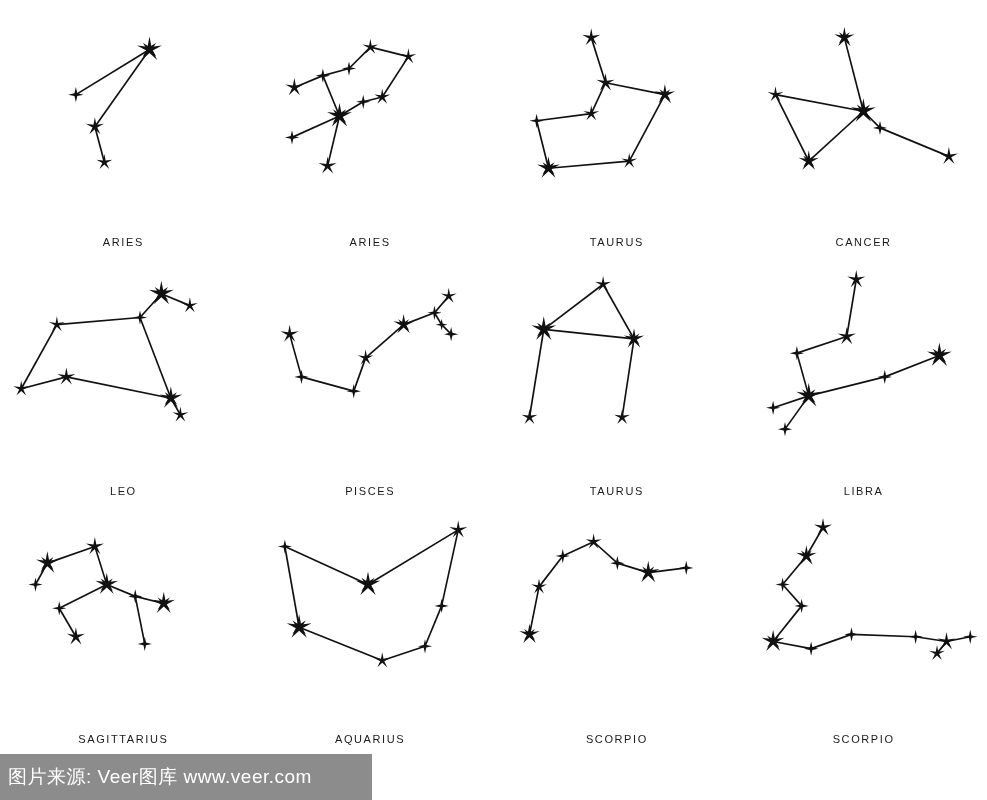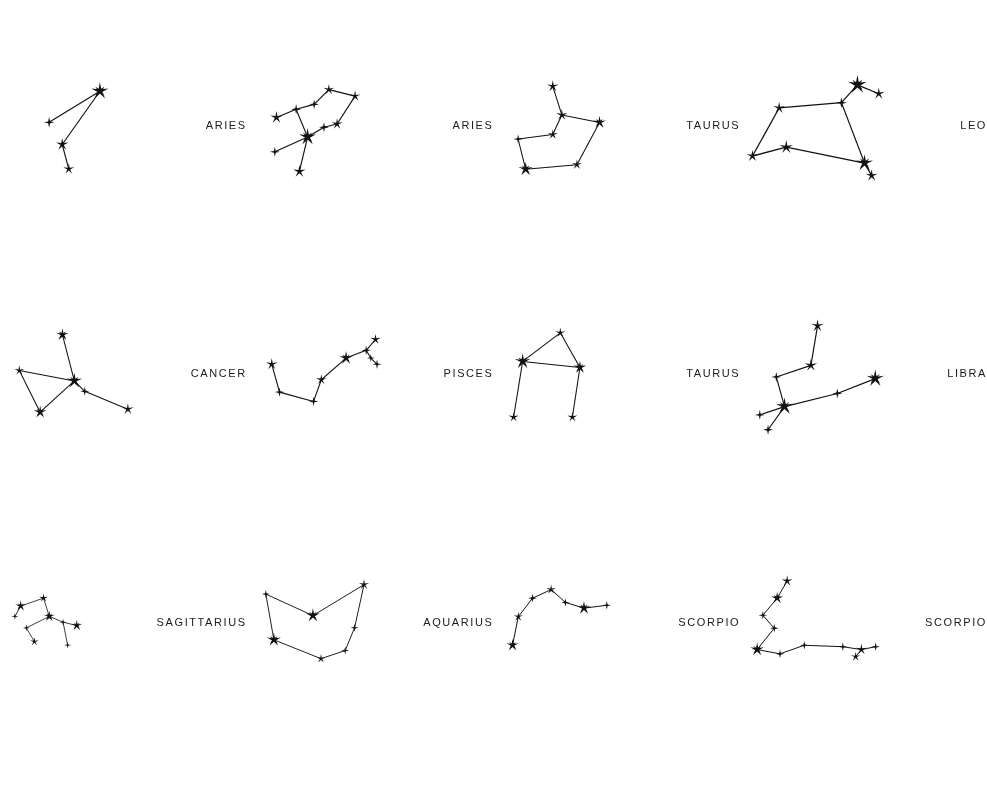--- a/index.html
+++ b/index.html
@@ -26,23 +26,23 @@
     top: 0;
     width: 987px;
     height: 745px;
     display: grid;
     grid-template-columns: repeat(4, 1fr);
     grid-template-rows: repeat(3, 1fr);
   }
   .cell {
     position: relative;
     display: flex;
-    flex-direction: row;
+    flex-direction: column;
     align-items: center;
-    justify-content: center;
+    justify-content: flex-end;
     gap: 42px;
   }
   .figure {
     width: 100%;
     height: 190px;
     display: block;
   }
   .figure svg {
     display: block;
     width: 100%;
@@ -155,20 +155,44 @@
               <path d="M126.00,61.52 L127.19,66.81 L132.48,68.00 L127.19,69.19 L126.00,74.48 L124.81,69.19 L119.52,68.00 L124.81,66.81 Z" fill="#111111" transform="rotate(45 126 68)"></path>
             </g>
           </svg>
         </div>
       <div class="caption">TAURUS</div>
     </div>
     <div class="cell">
       <div class="figure">
           <svg viewBox="0 0 200 160" preserveAspectRatio="xMidYMid meet">
             <g transform="translate(14,10)">
+              <line x1="70" y1="20" x2="86" y2="82" class="line" stroke="#111111"></line>
+              <line x1="86" y1="82" x2="12" y2="68" class="line" stroke="#111111"></line>
+              <line x1="12" y1="68" x2="40" y2="124" class="line" stroke="#111111"></line>
+              <line x1="40" y1="124" x2="86" y2="82" class="line" stroke="#111111"></line>
+              <line x1="86" y1="82" x2="100" y2="96" class="line" stroke="#111111"></line>
+              <line x1="100" y1="96" x2="158" y2="120" class="line" stroke="#111111"></line>
+              <path d="M70.00,11.00 L71.38,18.11 L78.56,17.22 L72.23,20.72 L75.29,27.28 L70.00,22.34 L64.71,27.28 L67.77,20.72 L61.44,17.22 L68.62,18.11 Z" fill="#111111"></path>
+              <path d="M70.00,13.52 L71.19,18.81 L76.48,20.00 L71.19,21.19 L70.00,26.48 L68.81,21.19 L63.52,20.00 L68.81,18.81 Z" fill="#111111" transform="rotate(45 70 20)"></path>
+              <path d="M86.00,71.00 L87.68,79.69 L96.46,78.60 L88.72,82.88 L92.47,90.90 L86.00,84.86 L79.53,90.90 L83.28,82.88 L75.54,78.60 L84.32,79.69 Z" fill="#111111"></path>
+              <path d="M86.00,74.08 L87.46,80.54 L93.92,82.00 L87.46,83.46 L86.00,89.92 L84.54,83.46 L78.08,82.00 L84.54,80.54 Z" fill="#111111" transform="rotate(45 86 82)"></path>
+              <path d="M12.00,61.00 L13.07,66.53 L18.66,65.84 L13.73,68.56 L16.11,73.66 L12.00,69.82 L7.89,73.66 L10.27,68.56 L5.34,65.84 L10.93,66.53 Z" fill="#111111"></path>
+              <path d="M40.00,115.00 L41.38,122.11 L48.56,121.22 L42.23,124.72 L45.29,131.28 L40.00,126.34 L34.71,131.28 L37.77,124.72 L31.44,121.22 L38.62,122.11 Z" fill="#111111"></path>
+              <path d="M40.00,117.52 L41.19,122.81 L46.48,124.00 L41.19,125.19 L40.00,130.48 L38.81,125.19 L33.52,124.00 L38.81,122.81 Z" fill="#111111" transform="rotate(45 40 124)"></path>
+              <path d="M100.00,90.00 L101.10,94.90 L106.00,96.00 L101.10,97.10 L100.00,102.00 L98.90,97.10 L94.00,96.00 L98.90,94.90 Z" fill="#111111"></path>
+              <path d="M158.00,112.00 L159.22,118.32 L165.61,117.53 L159.98,120.64 L162.70,126.47 L158.00,122.08 L153.30,126.47 L156.02,120.64 L150.39,117.53 L156.78,118.32 Z" fill="#111111"></path>
+            </g>
+          </svg>
+        </div>
+      <div class="caption">CANCER</div>
+    </div>
+    <div class="cell">
+      <div class="figure">
+          <svg viewBox="0 0 200 160" preserveAspectRatio="xMidYMid meet">
+            <g transform="translate(14,10)">
               <line x1="118" y1="26" x2="142" y2="36" class="line" stroke="#111111"></line>
               <line x1="118" y1="26" x2="100" y2="46" class="line" stroke="#111111"></line>
               <line x1="100" y1="46" x2="30" y2="52" class="line" stroke="#111111"></line>
               <line x1="30" y1="52" x2="0" y2="106" class="line" stroke="#111111"></line>
               <line x1="0" y1="106" x2="38" y2="96" class="line" stroke="#111111"></line>
               <line x1="38" y1="96" x2="126" y2="114" class="line" stroke="#111111"></line>
               <line x1="126" y1="114" x2="134" y2="128" class="line" stroke="#111111"></line>
               <line x1="100" y1="46" x2="126" y2="114" class="line" stroke="#111111"></line>
               <path d="M118.00,15.00 L119.68,23.69 L128.46,22.60 L120.72,26.88 L124.47,34.90 L118.00,28.86 L111.53,34.90 L115.28,26.88 L107.54,22.60 L116.32,23.69 Z" fill="#111111"></path>
               <path d="M118.00,18.08 L119.46,24.54 L125.92,26.00 L119.46,27.46 L118.00,33.92 L116.54,27.46 L110.08,26.00 L116.54,24.54 Z" fill="#111111" transform="rotate(45 118 26)"></path>
@@ -177,44 +201,20 @@
               <path d="M30.00,45.00 L31.07,50.53 L36.66,49.84 L31.73,52.56 L34.11,57.66 L30.00,53.82 L25.89,57.66 L28.27,52.56 L23.34,49.84 L28.93,50.53 Z" fill="#111111"></path>
               <path d="M0.00,99.00 L1.07,104.53 L6.66,103.84 L1.73,106.56 L4.11,111.66 L0.00,107.82 L-4.11,111.66 L-1.73,106.56 L-6.66,103.84 L-1.07,104.53 Z" fill="#111111"></path>
               <path d="M38.00,88.00 L39.22,94.32 L45.61,93.53 L39.98,96.64 L42.70,102.47 L38.00,98.08 L33.30,102.47 L36.02,96.64 L30.39,93.53 L36.78,94.32 Z" fill="#111111"></path>
               <path d="M126.00,104.00 L127.53,111.90 L135.51,110.91 L128.47,114.80 L131.88,122.09 L126.00,116.60 L120.12,122.09 L123.53,114.80 L116.49,110.91 L124.47,111.90 Z" fill="#111111"></path>
               <path d="M126.00,106.80 L127.32,112.68 L133.20,114.00 L127.32,115.32 L126.00,121.20 L124.68,115.32 L118.80,114.00 L124.68,112.68 Z" fill="#111111" transform="rotate(45 126 114)"></path>
               <path d="M134.00,121.00 L135.07,126.53 L140.66,125.84 L135.73,128.56 L138.11,133.66 L134.00,129.82 L129.89,133.66 L132.27,128.56 L127.34,125.84 L132.93,126.53 Z" fill="#111111"></path>
             </g>
           </svg>
         </div>
       <div class="caption">LEO</div>
-    </div>
-    <div class="cell">
-      <div class="figure">
-          <svg viewBox="0 0 200 160" preserveAspectRatio="xMidYMid meet">
-            <g transform="translate(14,10)">
-              <line x1="70" y1="20" x2="86" y2="82" class="line" stroke="#111111"></line>
-              <line x1="86" y1="82" x2="12" y2="68" class="line" stroke="#111111"></line>
-              <line x1="12" y1="68" x2="40" y2="124" class="line" stroke="#111111"></line>
-              <line x1="40" y1="124" x2="86" y2="82" class="line" stroke="#111111"></line>
-              <line x1="86" y1="82" x2="100" y2="96" class="line" stroke="#111111"></line>
-              <line x1="100" y1="96" x2="158" y2="120" class="line" stroke="#111111"></line>
-              <path d="M70.00,11.00 L71.38,18.11 L78.56,17.22 L72.23,20.72 L75.29,27.28 L70.00,22.34 L64.71,27.28 L67.77,20.72 L61.44,17.22 L68.62,18.11 Z" fill="#111111"></path>
-              <path d="M70.00,13.52 L71.19,18.81 L76.48,20.00 L71.19,21.19 L70.00,26.48 L68.81,21.19 L63.52,20.00 L68.81,18.81 Z" fill="#111111" transform="rotate(45 70 20)"></path>
-              <path d="M86.00,71.00 L87.68,79.69 L96.46,78.60 L88.72,82.88 L92.47,90.90 L86.00,84.86 L79.53,90.90 L83.28,82.88 L75.54,78.60 L84.32,79.69 Z" fill="#111111"></path>
-              <path d="M86.00,74.08 L87.46,80.54 L93.92,82.00 L87.46,83.46 L86.00,89.92 L84.54,83.46 L78.08,82.00 L84.54,80.54 Z" fill="#111111" transform="rotate(45 86 82)"></path>
-              <path d="M12.00,61.00 L13.07,66.53 L18.66,65.84 L13.73,68.56 L16.11,73.66 L12.00,69.82 L7.89,73.66 L10.27,68.56 L5.34,65.84 L10.93,66.53 Z" fill="#111111"></path>
-              <path d="M40.00,115.00 L41.38,122.11 L48.56,121.22 L42.23,124.72 L45.29,131.28 L40.00,126.34 L34.71,131.28 L37.77,124.72 L31.44,121.22 L38.62,122.11 Z" fill="#111111"></path>
-              <path d="M40.00,117.52 L41.19,122.81 L46.48,124.00 L41.19,125.19 L40.00,130.48 L38.81,125.19 L33.52,124.00 L38.81,122.81 Z" fill="#111111" transform="rotate(45 40 124)"></path>
-              <path d="M100.00,90.00 L101.10,94.90 L106.00,96.00 L101.10,97.10 L100.00,102.00 L98.90,97.10 L94.00,96.00 L98.90,94.90 Z" fill="#111111"></path>
-              <path d="M158.00,112.00 L159.22,118.32 L165.61,117.53 L159.98,120.64 L162.70,126.47 L158.00,122.08 L153.30,126.47 L156.02,120.64 L150.39,117.53 L156.78,118.32 Z" fill="#111111"></path>
-            </g>
-          </svg>
-        </div>
-      <div class="caption">CANCER</div>
     </div>
     <div class="cell">
       <div class="figure">
           <svg viewBox="0 0 200 160" preserveAspectRatio="xMidYMid meet">
             <g transform="translate(14,10)">
               <line x1="18" y1="60" x2="28" y2="96" class="line" stroke="#111111"></line>
               <line x1="28" y1="96" x2="72" y2="108" class="line" stroke="#111111"></line>
               <line x1="72" y1="108" x2="82" y2="80" class="line" stroke="#111111"></line>
               <line x1="82" y1="80" x2="114" y2="52" class="line" stroke="#111111"></line>
               <line x1="114" y1="52" x2="140" y2="42" class="line" stroke="#111111"></line>
@@ -388,13 +388,16 @@
               <path d="M156.00,102.00 L157.22,108.32 L163.61,107.53 L157.98,110.64 L160.70,116.47 L156.00,112.08 L151.30,116.47 L154.02,110.64 L148.39,107.53 L154.78,108.32 Z" fill="#111111"></path>
               <path d="M148.00,113.00 L149.07,118.53 L154.66,117.84 L149.73,120.56 L152.11,125.66 L148.00,121.82 L143.89,125.66 L146.27,120.56 L141.34,117.84 L146.93,118.53 Z" fill="#111111"></path>
               <path d="M176.00,100.00 L177.10,104.90 L182.00,106.00 L177.10,107.10 L176.00,112.00 L174.90,107.10 L170.00,106.00 L174.90,104.90 Z" fill="#111111"></path>
             </g>
           </svg>
         </div>
       <div class="caption">SCORPIO</div>
     </div>
   </div>
 
+  <div class="watermark">
+    <span class="watermark-text">图片来源: Veer图库 www.veer.com</span>
+  </div>
 </div>
 
 </body></html>

